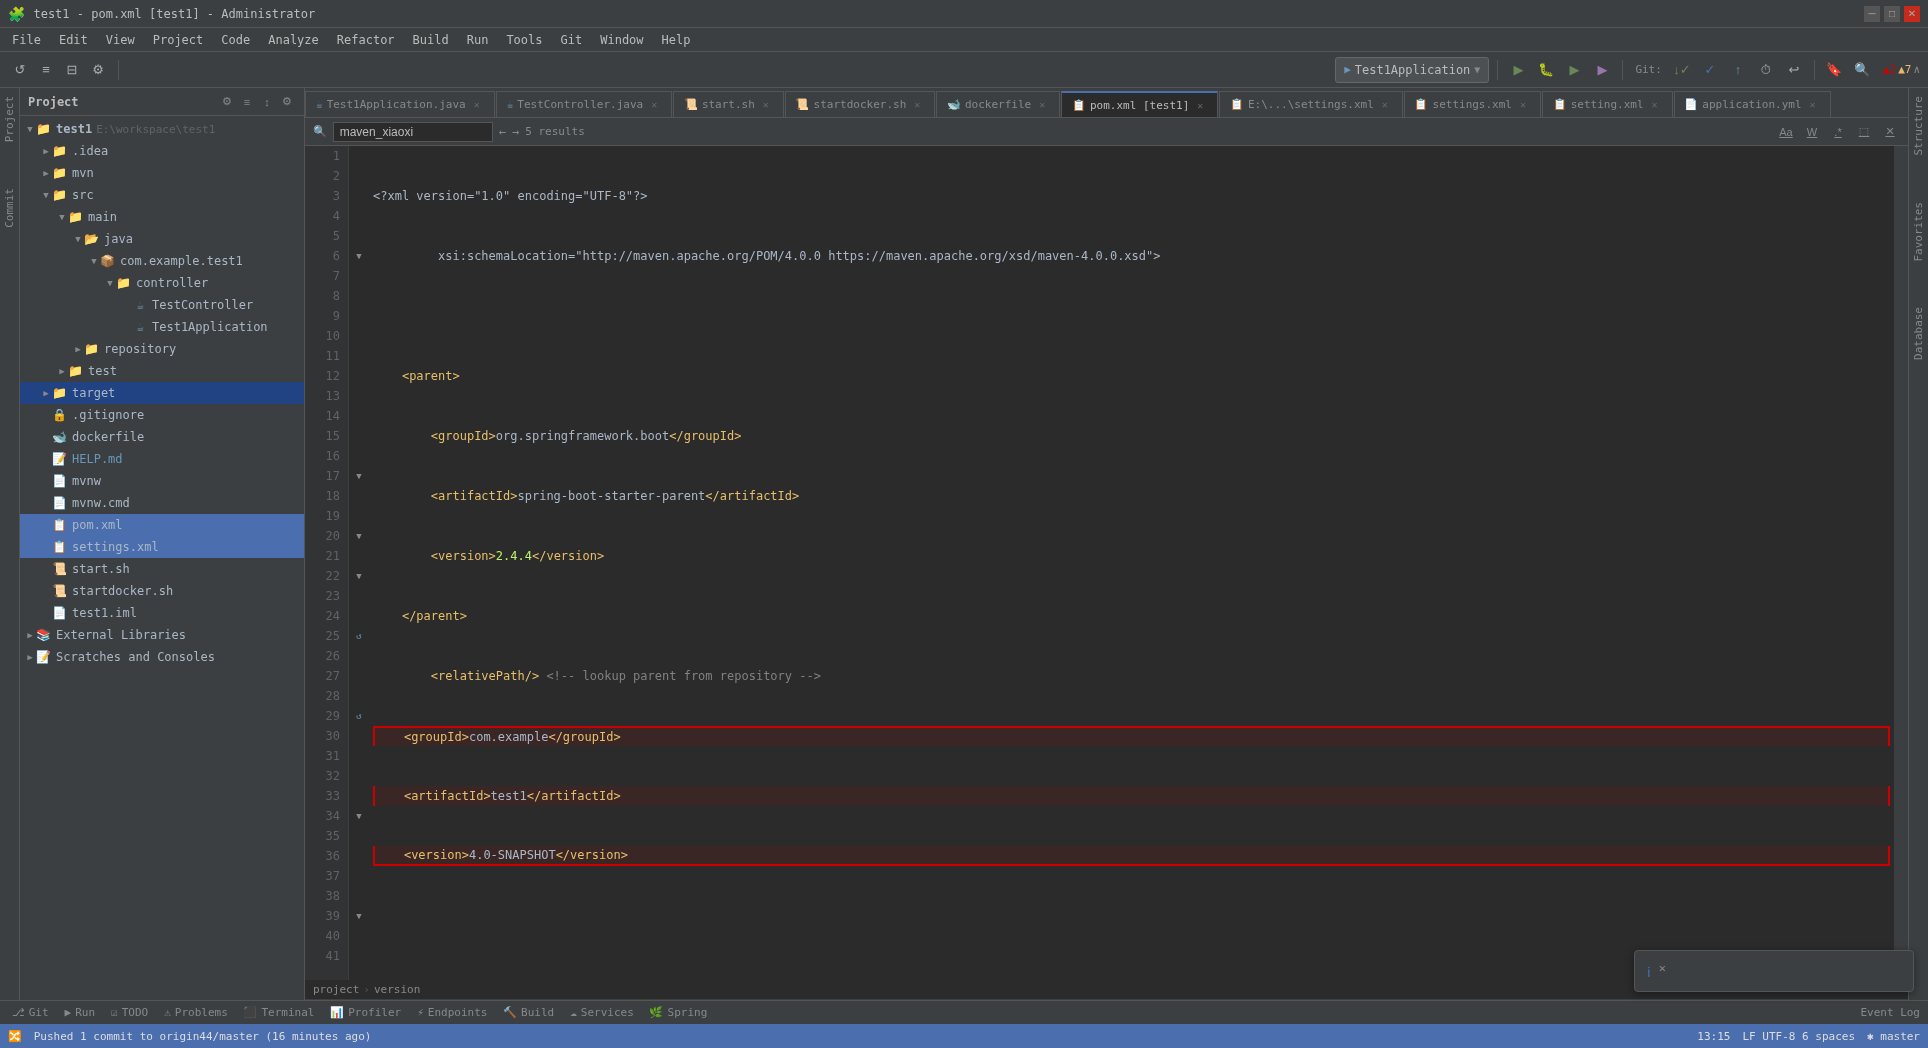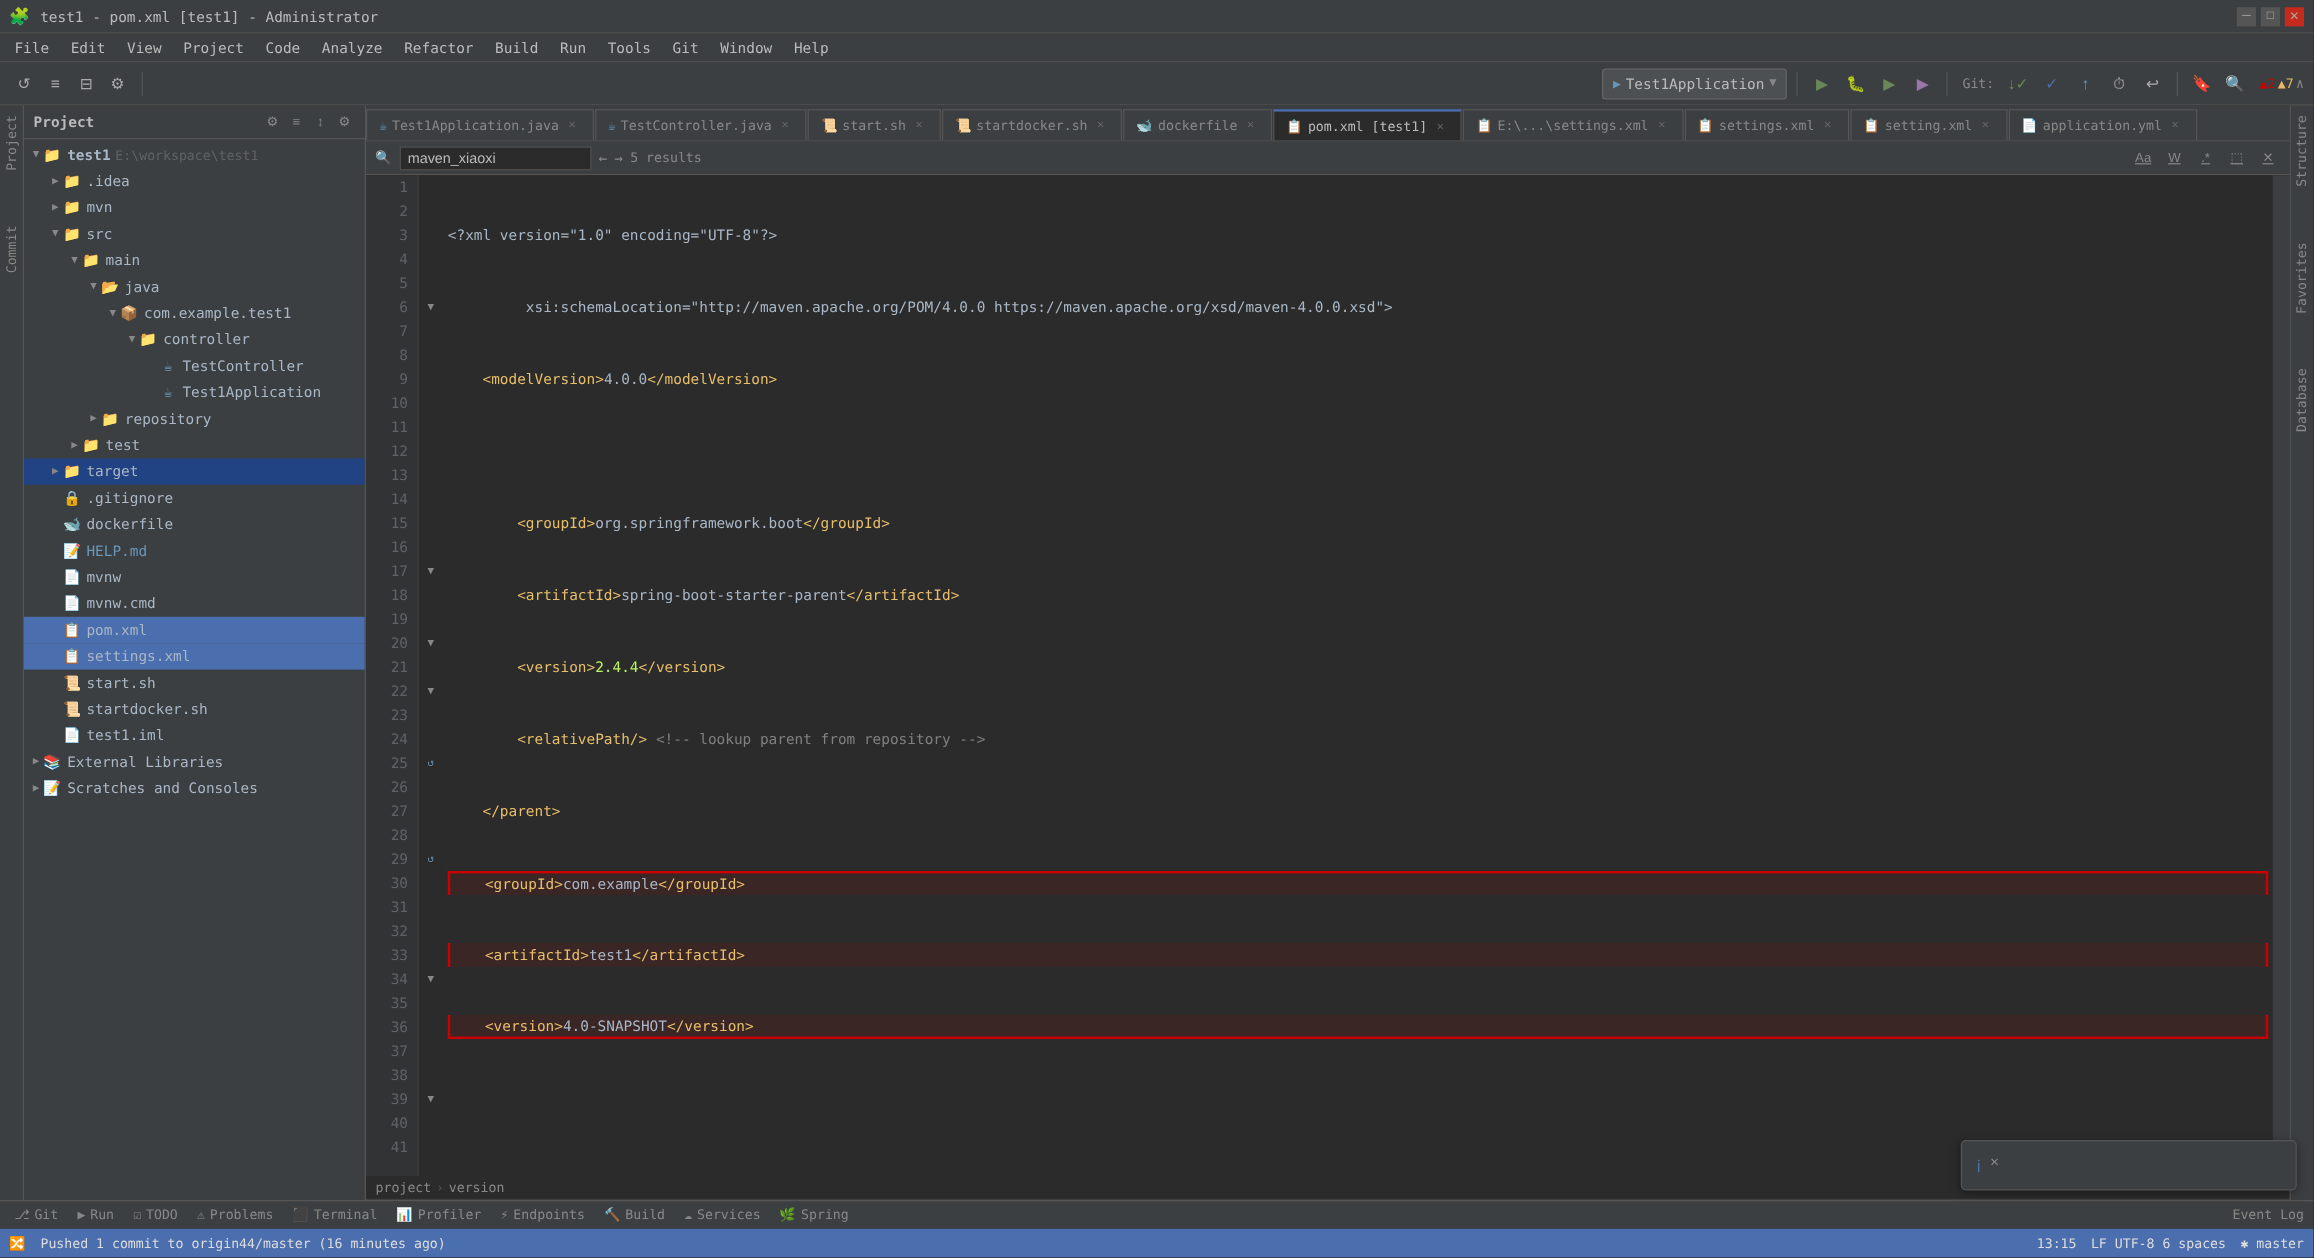--- a/index.html
+++ b/index.html
@@ -845,27 +845,27 @@
         <div style="height:20px; display:flex; align-items:center; justify-content:center;">
             <span style="color:#888; font-size:9px;">▼</span>
           </div>
         <div style="height:20px;"></div>
         <div style="height:20px;"></div>
       </div>
 
       <div class="code-content" style="font-size:12px; line-height:20px; padding:0 4px;">
         <div class="code-line"><span class="xml-pi">&lt;?xml version="1.0" encoding="UTF-8"?&gt;</span></div>
         <div class="code-line"><span style="color:#a9b7c6;">         xsi:schemaLocation="http://maven.apache.org/POM/4.0.0 https://maven.apache.org/xsd/maven-4.0.0.xsd"&gt;</span></div>
-        <div class="code-line"><span style="color:#a9b7c6;">    </span><span class="xml-tag">&lt;modelVersion&gt;</span><span style="color:#a9b7c6;">4.0.0</span><span class="xml-tag">&lt;/modelVersion&gt;</span></div>
         <div class="code-line"></div>
+        <div class="code-line"><span style="color:#a9b7c6;">    </span><span class="xml-tag">&lt;parent&gt;</span></div>
         <div class="code-line"><span style="color:#a9b7c6;">        </span><span class="xml-tag">&lt;groupId&gt;</span><span style="color:#a9b7c6;">org.springframework.boot</span><span class="xml-tag">&lt;/groupId&gt;</span></div>
         <div class="code-line"><span style="color:#a9b7c6;">        </span><span class="xml-tag">&lt;artifactId&gt;</span><span style="color:#a9b7c6;">spring-boot-starter-parent</span><span class="xml-tag">&lt;/artifactId&gt;</span></div>
         <div class="code-line"><span style="color:#a9b7c6;">        </span><span class="xml-tag">&lt;version&gt;</span><span style="color:#bef264;">2.4.4</span><span class="xml-tag">&lt;/version&gt;</span></div>
+        <div class="code-line"><span style="color:#a9b7c6;">    </span><span class="xml-tag">&lt;/parent&gt;</span></div>
         <div class="code-line"><span style="color:#a9b7c6;">        </span><span class="xml-tag">&lt;relativePath/&gt;</span><span class="xml-comment"> &lt;!-- lookup parent from repository --&gt;</span></div>
-        <div class="code-line"><span style="color:#a9b7c6;">    </span><span class="xml-tag">&lt;/parent&gt;</span></div>
         <div class="code-line" style="border-top: 2px solid #cc0000; border-left: 2px solid #cc0000; border-right: 2px solid #cc0000; background: rgba(204,0,0,0.1);"><span style="color:#a9b7c6;">    </span><span class="xml-tag">&lt;groupId&gt;</span><span style="color:#a9b7c6;">com.example</span><span class="xml-tag">&lt;/groupId&gt;</span></div>
         <div class="code-line" style="border-left: 2px solid #cc0000; border-right: 2px solid #cc0000; background: rgba(204,0,0,0.1);"><span style="color:#a9b7c6;">    </span><span class="xml-tag">&lt;artifactId&gt;</span><span style="color:#a9b7c6;">test1</span><span class="xml-tag">&lt;/artifactId&gt;</span></div>
         <div class="code-line" style="border-left: 2px solid #cc0000; border-right: 2px solid #cc0000; border-bottom: 2px solid #cc0000; background: rgba(204,0,0,0.1);"><span style="color:#a9b7c6;">    </span><span class="xml-tag">&lt;version&gt;</span><span style="color:#a9b7c6;">4.0-SNAPSHOT</span><span class="xml-tag">&lt;/version&gt;</span></div>
         
         
         
         
         
         
         

